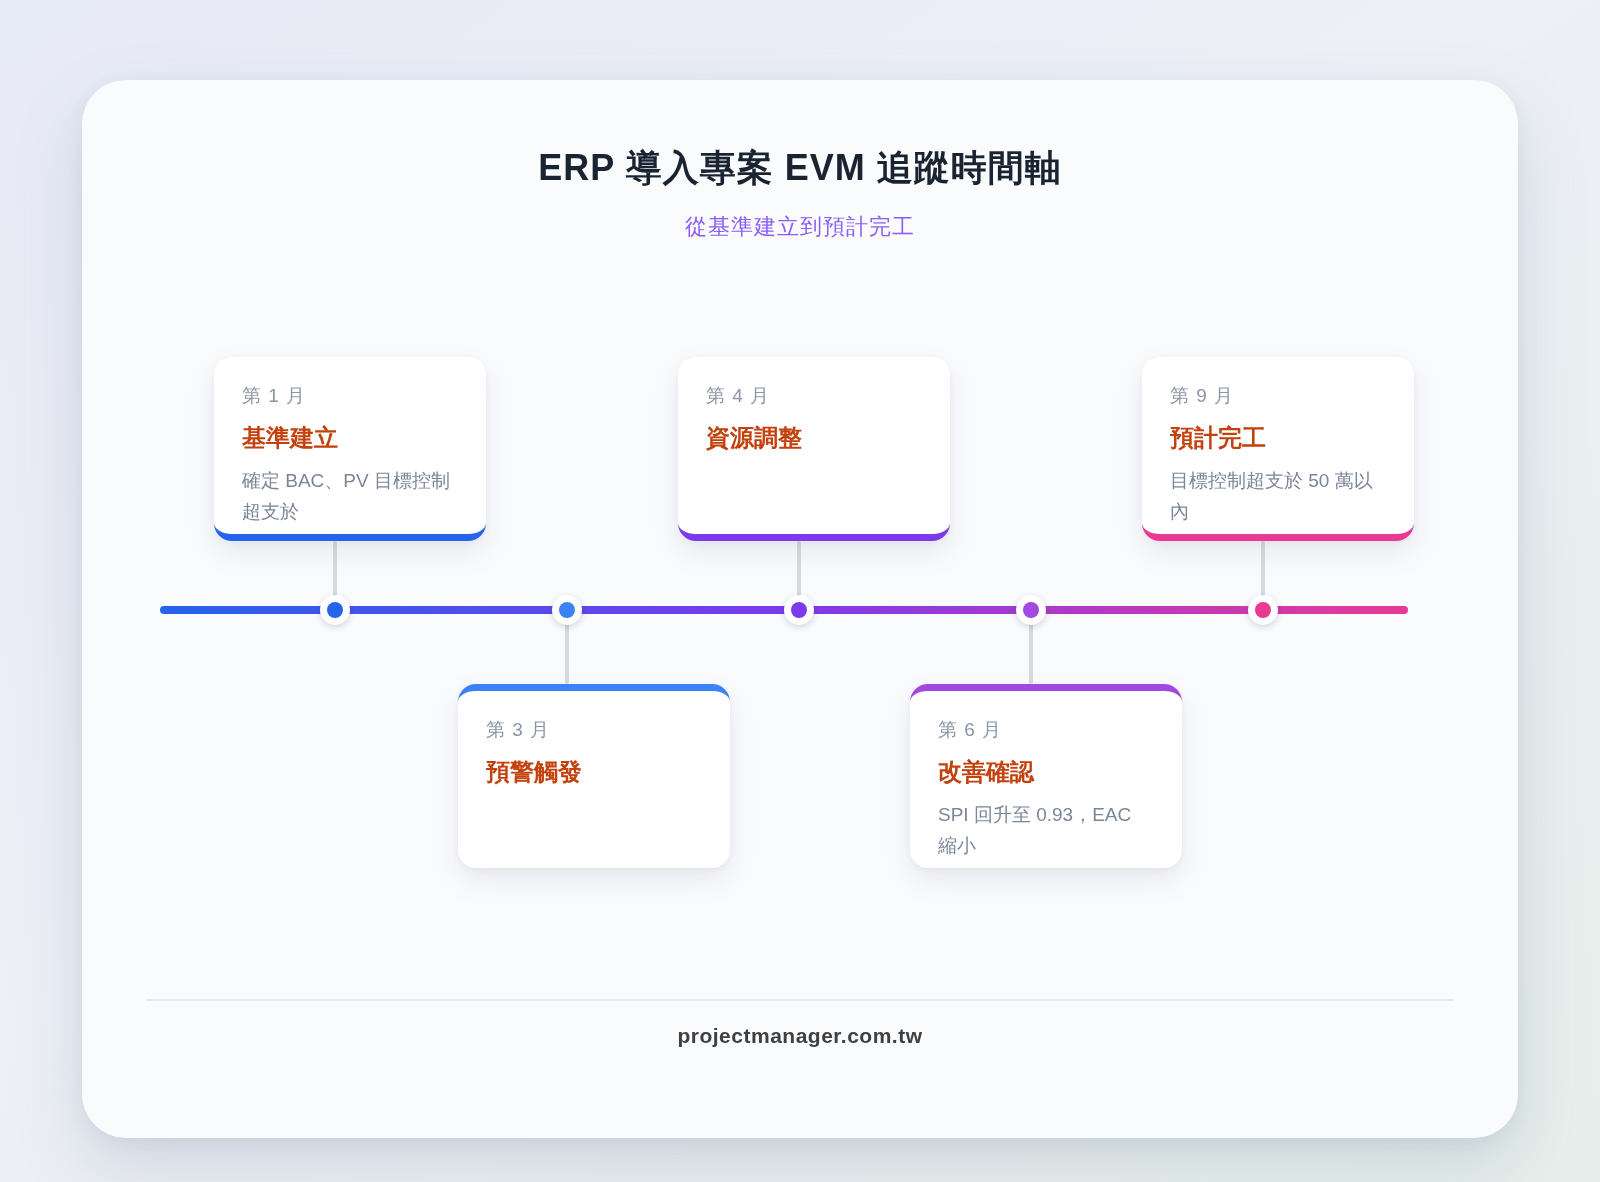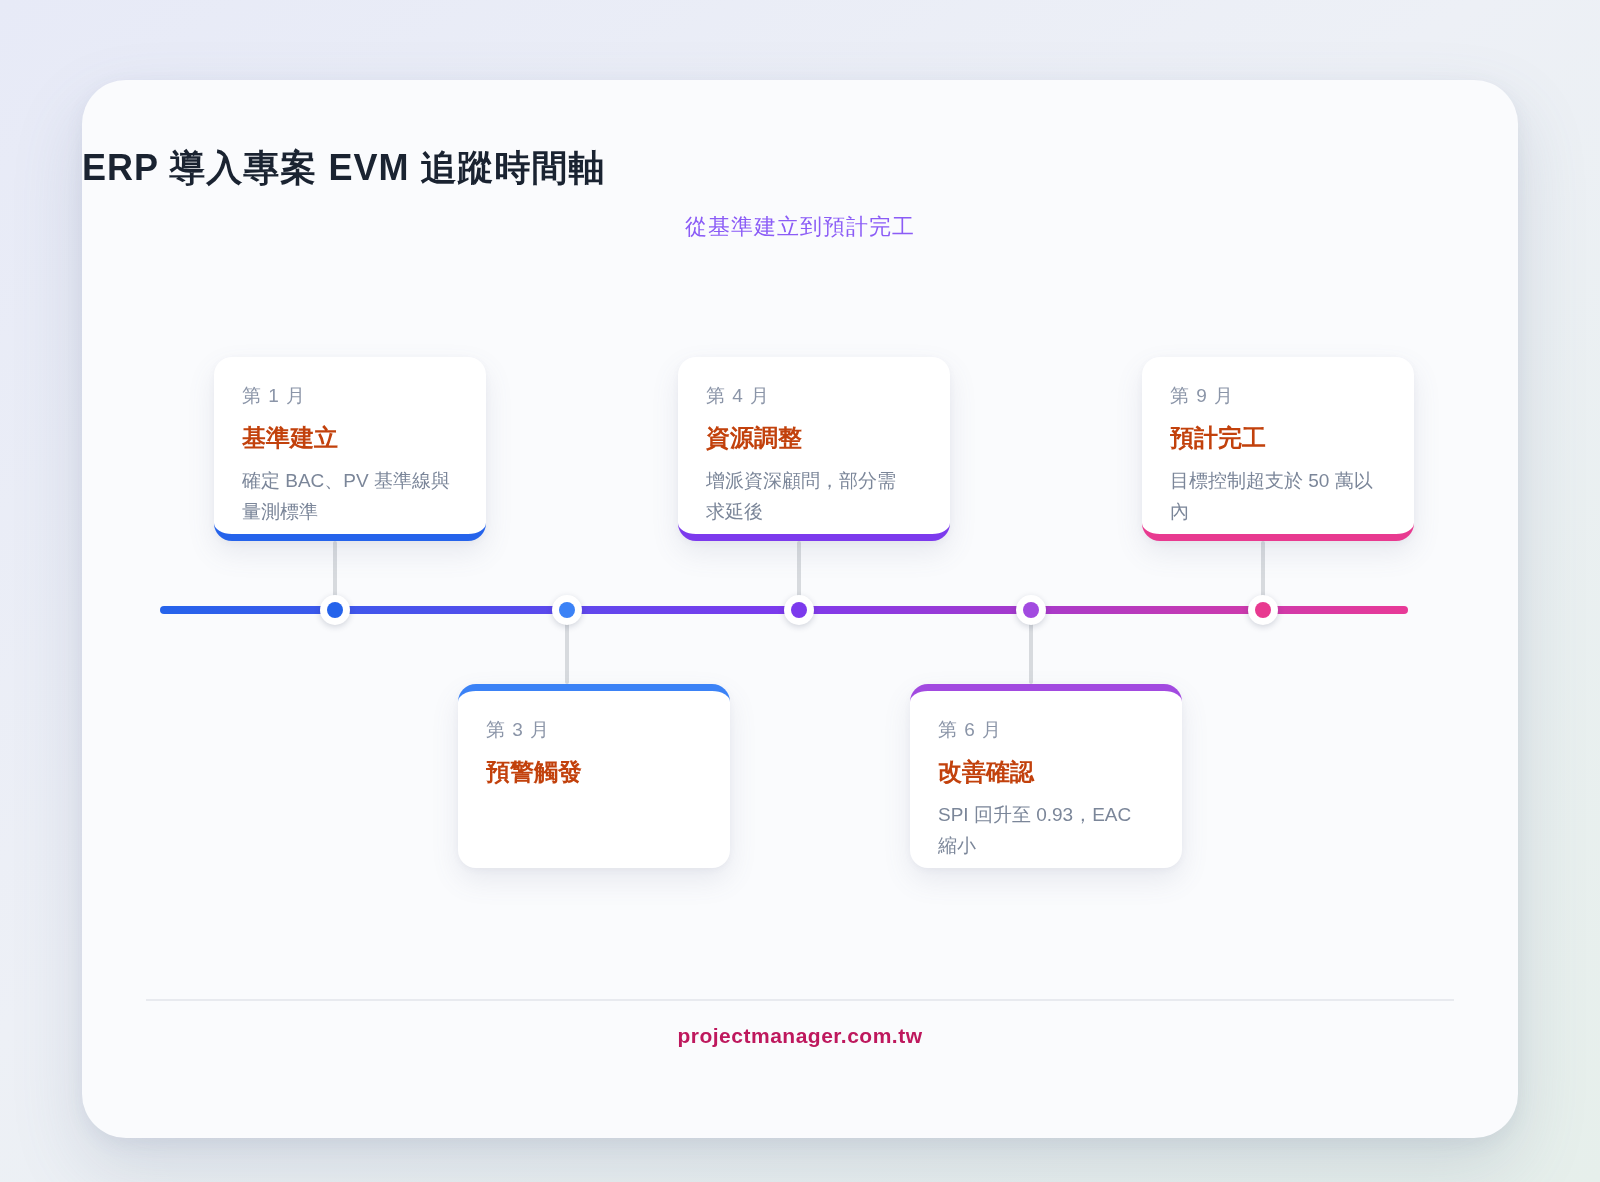--- a/index.html
+++ b/index.html
@@ -11,21 +11,21 @@
   .stage{
     position:relative;width:1600px;height:1182px;overflow:hidden;
     background:linear-gradient(145deg,#e7eaf7 0%,#edf0f6 45%,#e6efeb 100%);
   }
   .panel{
     position:absolute;left:82px;top:80px;width:1436px;height:1058px;
     background:#fafbfd;border-radius:44px;
     box-shadow:0 30px 70px rgba(90,105,140,.18), 0 6px 18px rgba(90,105,140,.08);
   }
   .title{
-    position:absolute;left:0;right:0;top:64px;text-align:left;
+    position:absolute;left:0;right:0;top:64px;text-align:center;
     font-size:36px;font-weight:700;color:#1a2331;letter-spacing:1px;
   }
   .subtitle{
     position:absolute;left:0;right:0;top:132px;text-align:center;
     font-size:22px;color:#8b5cf6;letter-spacing:1px;
   }
   .tl-line{
     position:absolute;left:78px;top:526px;width:1248px;height:8px;border-radius:4px;
   }
   .connector{
@@ -46,63 +46,62 @@
   .card.above{border-bottom:7px solid transparent;}
   .card.below{border-top:7px solid transparent;}
   .month{font-size:19px;color:#8b95a8;letter-spacing:1px;margin:0 0 13px 0;}
   .card-title{font-size:24px;font-weight:700;color:#c2410c;margin:0 0 11px 0;}
   .card-desc{font-size:19px;line-height:31px;color:#7b8699;}
   .footer-divider{
     position:absolute;left:64px;top:919px;width:1308px;height:2px;background:#e8eaef;
   }
   .footer{
     position:absolute;left:0;right:0;top:944px;text-align:center;
-    font-size:21px;font-weight:700;color:#be185d;letter-spacing:.5px;
+    font-size:21px;font-weight:700;color:#404040;letter-spacing:.5px;
   }
 </style>
 </head>
 <body>
 
 <div class="stage">
   <div class="panel">
     <div class="title">ERP 導入專案 EVM 追蹤時間軸</div>
     <div class="subtitle">從基準建立到預計完工</div>
 
     <div class="tl-line" id="tl-line" style="background: linear-gradient(90deg, rgb(37, 99, 235) 0%, rgb(124, 58, 237) 50%, rgb(232, 58, 151) 100%);"></div>
     <div id="milestones-layer">
         <div>
     <div class="connector" style="left: 251px; background: rgb(215, 218, 222); top: 461px; height: 65px;"></div>
     <div class="dot-outer" style="left: 238px; top: 515px;">
       <div class="dot-inner" style="background: rgb(37, 99, 235);"></div>
     </div>
     <div class="card above" style="left: 132px; top: 277px; border-bottom-color: rgb(37, 99, 235);">
       <div class="month">第 1 月</div>
       <div class="card-title">基準建立</div>
-      <div class="card-desc">確定 BAC、PV 基準線與量測標準</div>
+      <div class="card-desc">確定 BAC、PV 目標控制超支於</div>
     </div>
   </div>
         <div>
     <div class="connector" style="left: 483px; background: rgb(215, 218, 222); top: 534px; height: 70px;"></div>
     <div class="dot-outer" style="left: 470px; top: 515px;">
       <div class="dot-inner" style="background: rgb(59, 130, 246);"></div>
     </div>
     <div class="card below" style="left: 376px; top: 604px; border-top-color: rgb(59, 130, 246);">
       <div class="month">第 3 月</div>
       <div class="card-title">預警觸發</div>
     </div>
   </div>
         <div>
     <div class="connector" style="left: 715px; background: rgb(215, 218, 222); top: 461px; height: 65px;"></div>
     <div class="dot-outer" style="left: 702px; top: 515px;">
       <div class="dot-inner" style="background: rgb(124, 58, 237);"></div>
     </div>
     <div class="card above" style="left: 596px; top: 277px; border-bottom-color: rgb(124, 58, 237);">
       <div class="month">第 4 月</div>
       <div class="card-title">資源調整</div>
-      <div class="card-desc">增派資深顧問，部分需求延後</div>
     </div>
   </div>
         <div>
     <div class="connector" style="left: 947px; background: rgb(215, 218, 222); top: 534px; height: 70px;"></div>
     <div class="dot-outer" style="left: 934px; top: 515px;">
       <div class="dot-inner" style="background: rgb(162, 74, 224);"></div>
     </div>
     <div class="card below" style="left: 828px; top: 604px; border-top-color: rgb(162, 74, 224);">
       <div class="month">第 6 月</div>
       <div class="card-title">改善確認</div>

